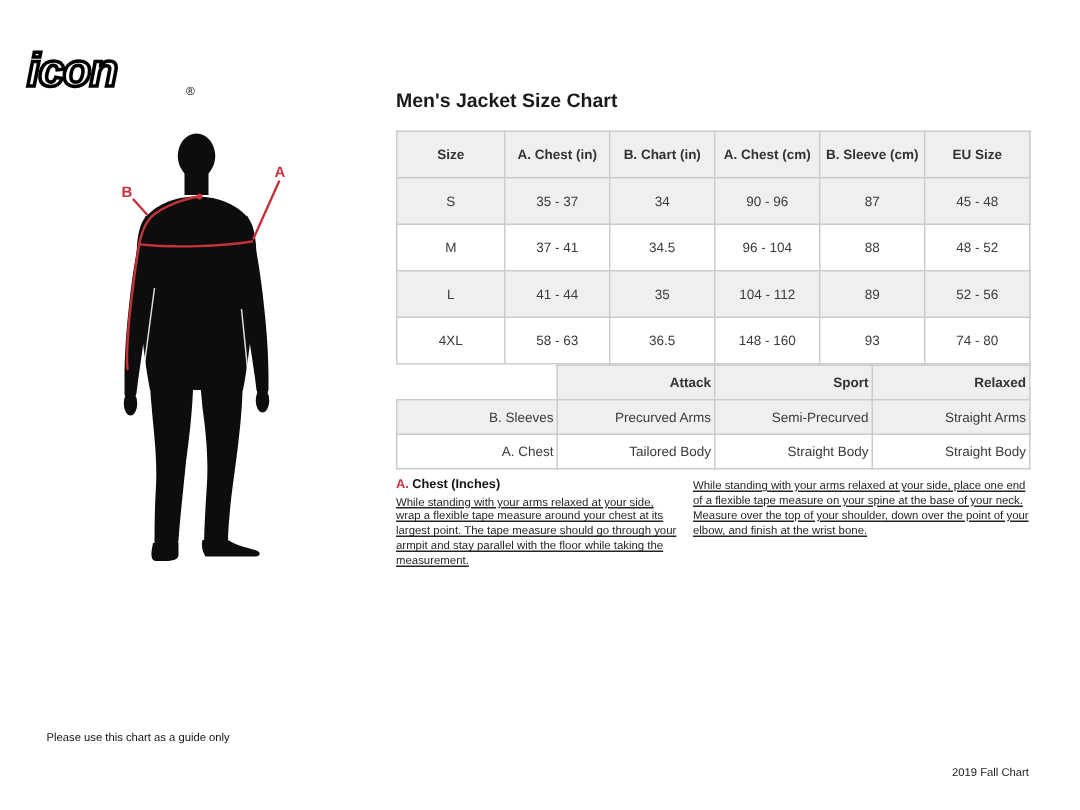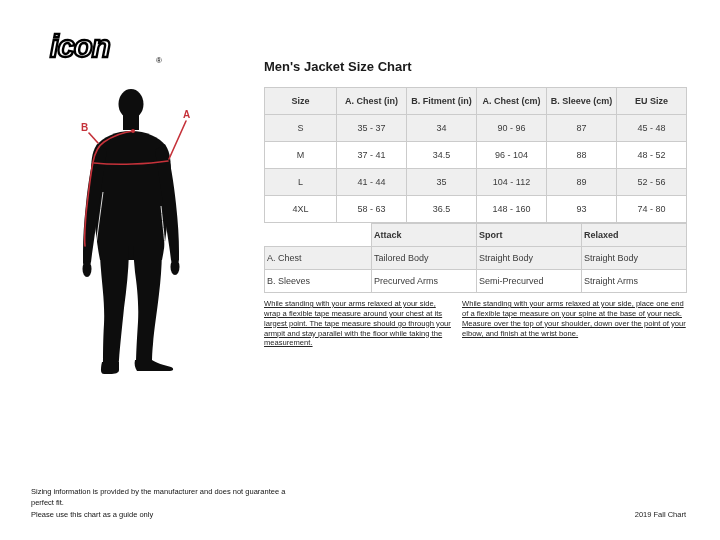--- a/index.html
+++ b/index.html
@@ -2,42 +2,42 @@
 <html><head>
 <meta charset="utf-8">
 <style>
   :root { --red:#c5323a; --border:#cbcbcb; --cellbg:#efefef; --ink:#1a1a1a; }
   * { box-sizing:border-box; margin:0; padding:0; }
   html,body { background:#fff; }
   body { font-family:"Liberation Sans", sans-serif; }
   .page { position:relative; width:720px; height:540px; background:#ffffff; overflow:hidden; }
 
   
-  .logo { position:absolute; left:48px; top:26px; }
+  .logo { position:absolute; left:16px; top:26px; }
 
   
   .figure { position:absolute; left:73px; top:88px; }
 
   
   .content { position:absolute; left:264px; top:60px; width:422px; }
   .section-title { font-size:13px; line-height:14px; font-weight:700; color:var(--ink); letter-spacing:0; }
   .t1 { margin-bottom:13px; }
   .t2 { margin-top:20px; margin-bottom:9px; }
   .t3 { margin-top:17px; margin-bottom:6px; }
 
   table { border-collapse:collapse; table-layout:fixed; width:100%; }
   .size-table th, .size-table td {
     border:1px solid var(--border); font-size:9px; text-align:center;
-    color:#3b3b3b; height:27px; padding:0 2px; font-weight:400;
+    color:#3b3b3b; height:27px; padding:10px 2px; font-weight:400;
   }
   .size-table th { background:var(--cellbg); font-weight:700; color:#333; }
   .size-table tbody tr:nth-child(odd) td { background:var(--cellbg); }
 
   .styles-table th, .styles-table td {
-    border:1px solid var(--border); font-size:9px; text-align:left;
+    border:1px solid var(--border); font-size:9px; text-align:right;
     color:#3b3b3b; height:23px; padding:0 2px; font-weight:400;
   }
   .styles-table th { background:var(--cellbg); font-weight:700; color:#333; }
   .styles-table th.blank { border:none; background:transparent; }
   .styles-table tbody tr:first-child td { background:var(--cellbg); }
 
   .measure-cols { display:flex; margin-top:4px; }
   .mcol-a { width:198px; padding-right:10px; }
   .mcol-b { flex:1; padding-left:0; }
   .measure-heading { font-size:8.5px; font-weight:700; color:#141414; line-height:1.25; }
@@ -102,21 +102,21 @@
           <col style="width:70px">
           <col style="width:70px">
         <col style="width:70px">
           <col style="width:70px">
           <col style="width:70px">
       </colgroup>
       <thead>
           <tr>
             <th>Size</th>
             <th>A. Chest (in)</th>
-            <th>B. Fitment (in)</th>
+            <th>B. Chart (in)</th>
             <th>A. Chest (cm)</th>
             <th>B. Sleeve (cm)</th>
             <th>EU Size</th>
           </tr>
         </thead>
       <tbody>
           <tr>
             <td>S</td>
             <td>35 - 37</td>
             <td>34</td>
@@ -162,44 +162,47 @@
       <thead>
           <tr>
             <th class="blank"></th>
             <th>Attack</th>
             <th>Sport</th>
             <th>Relaxed</th>
           </tr>
         </thead>
       <tbody>
           <tr>
+            <td>B. Sleeves</td>
+            <td>Precurved Arms</td>
+            <td>Semi-Precurved</td>
+            <td>Straight Arms</td>
+          </tr>
+          <tr>
             <td>A. Chest</td>
             <td>Tailored Body</td>
             <td>Straight Body</td>
             <td>Straight Body</td>
           </tr>
-          <tr>
-            <td>B. Sleeves</td>
-            <td>Precurved Arms</td>
-            <td>Semi-Precurved</td>
-            <td>Straight Arms</td>
-          </tr>
         </tbody>
     </table>
 
 
     <div class="measure-cols">
       <div class="mcol-a">
+        <div class="measure-heading">
+          <span class="red">A.</span>
+          <span>Chest (Inches)</span>
+        </div>
         <div class="measure-body">While standing with your arms relaxed at your side, wrap a flexible tape measure around your chest at its largest point. The tape measure should go through your armpit and stay parallel with the floor while taking the measurement.</div>
       </div>
       <div class="mcol-b">
         <div class="measure-body">While standing with your arms relaxed at your side, place one end of a flexible tape measure on your spine at the base of your neck. Measure over the top of your shoulder, down over the point of your elbow, and finish at the wrist bone.</div>
       </div>
     </div>
   </div>
 
   <div class="disclaimer">
-    <div>Sizing information is provided by the manufacturer and does not guarantee a perfect fit.</div>
     <div>Please use this chart as a guide only</div>
   </div>
   <div class="chart-version">2019 Fall Chart</div>
 
 </div>
 
 </body></html>

